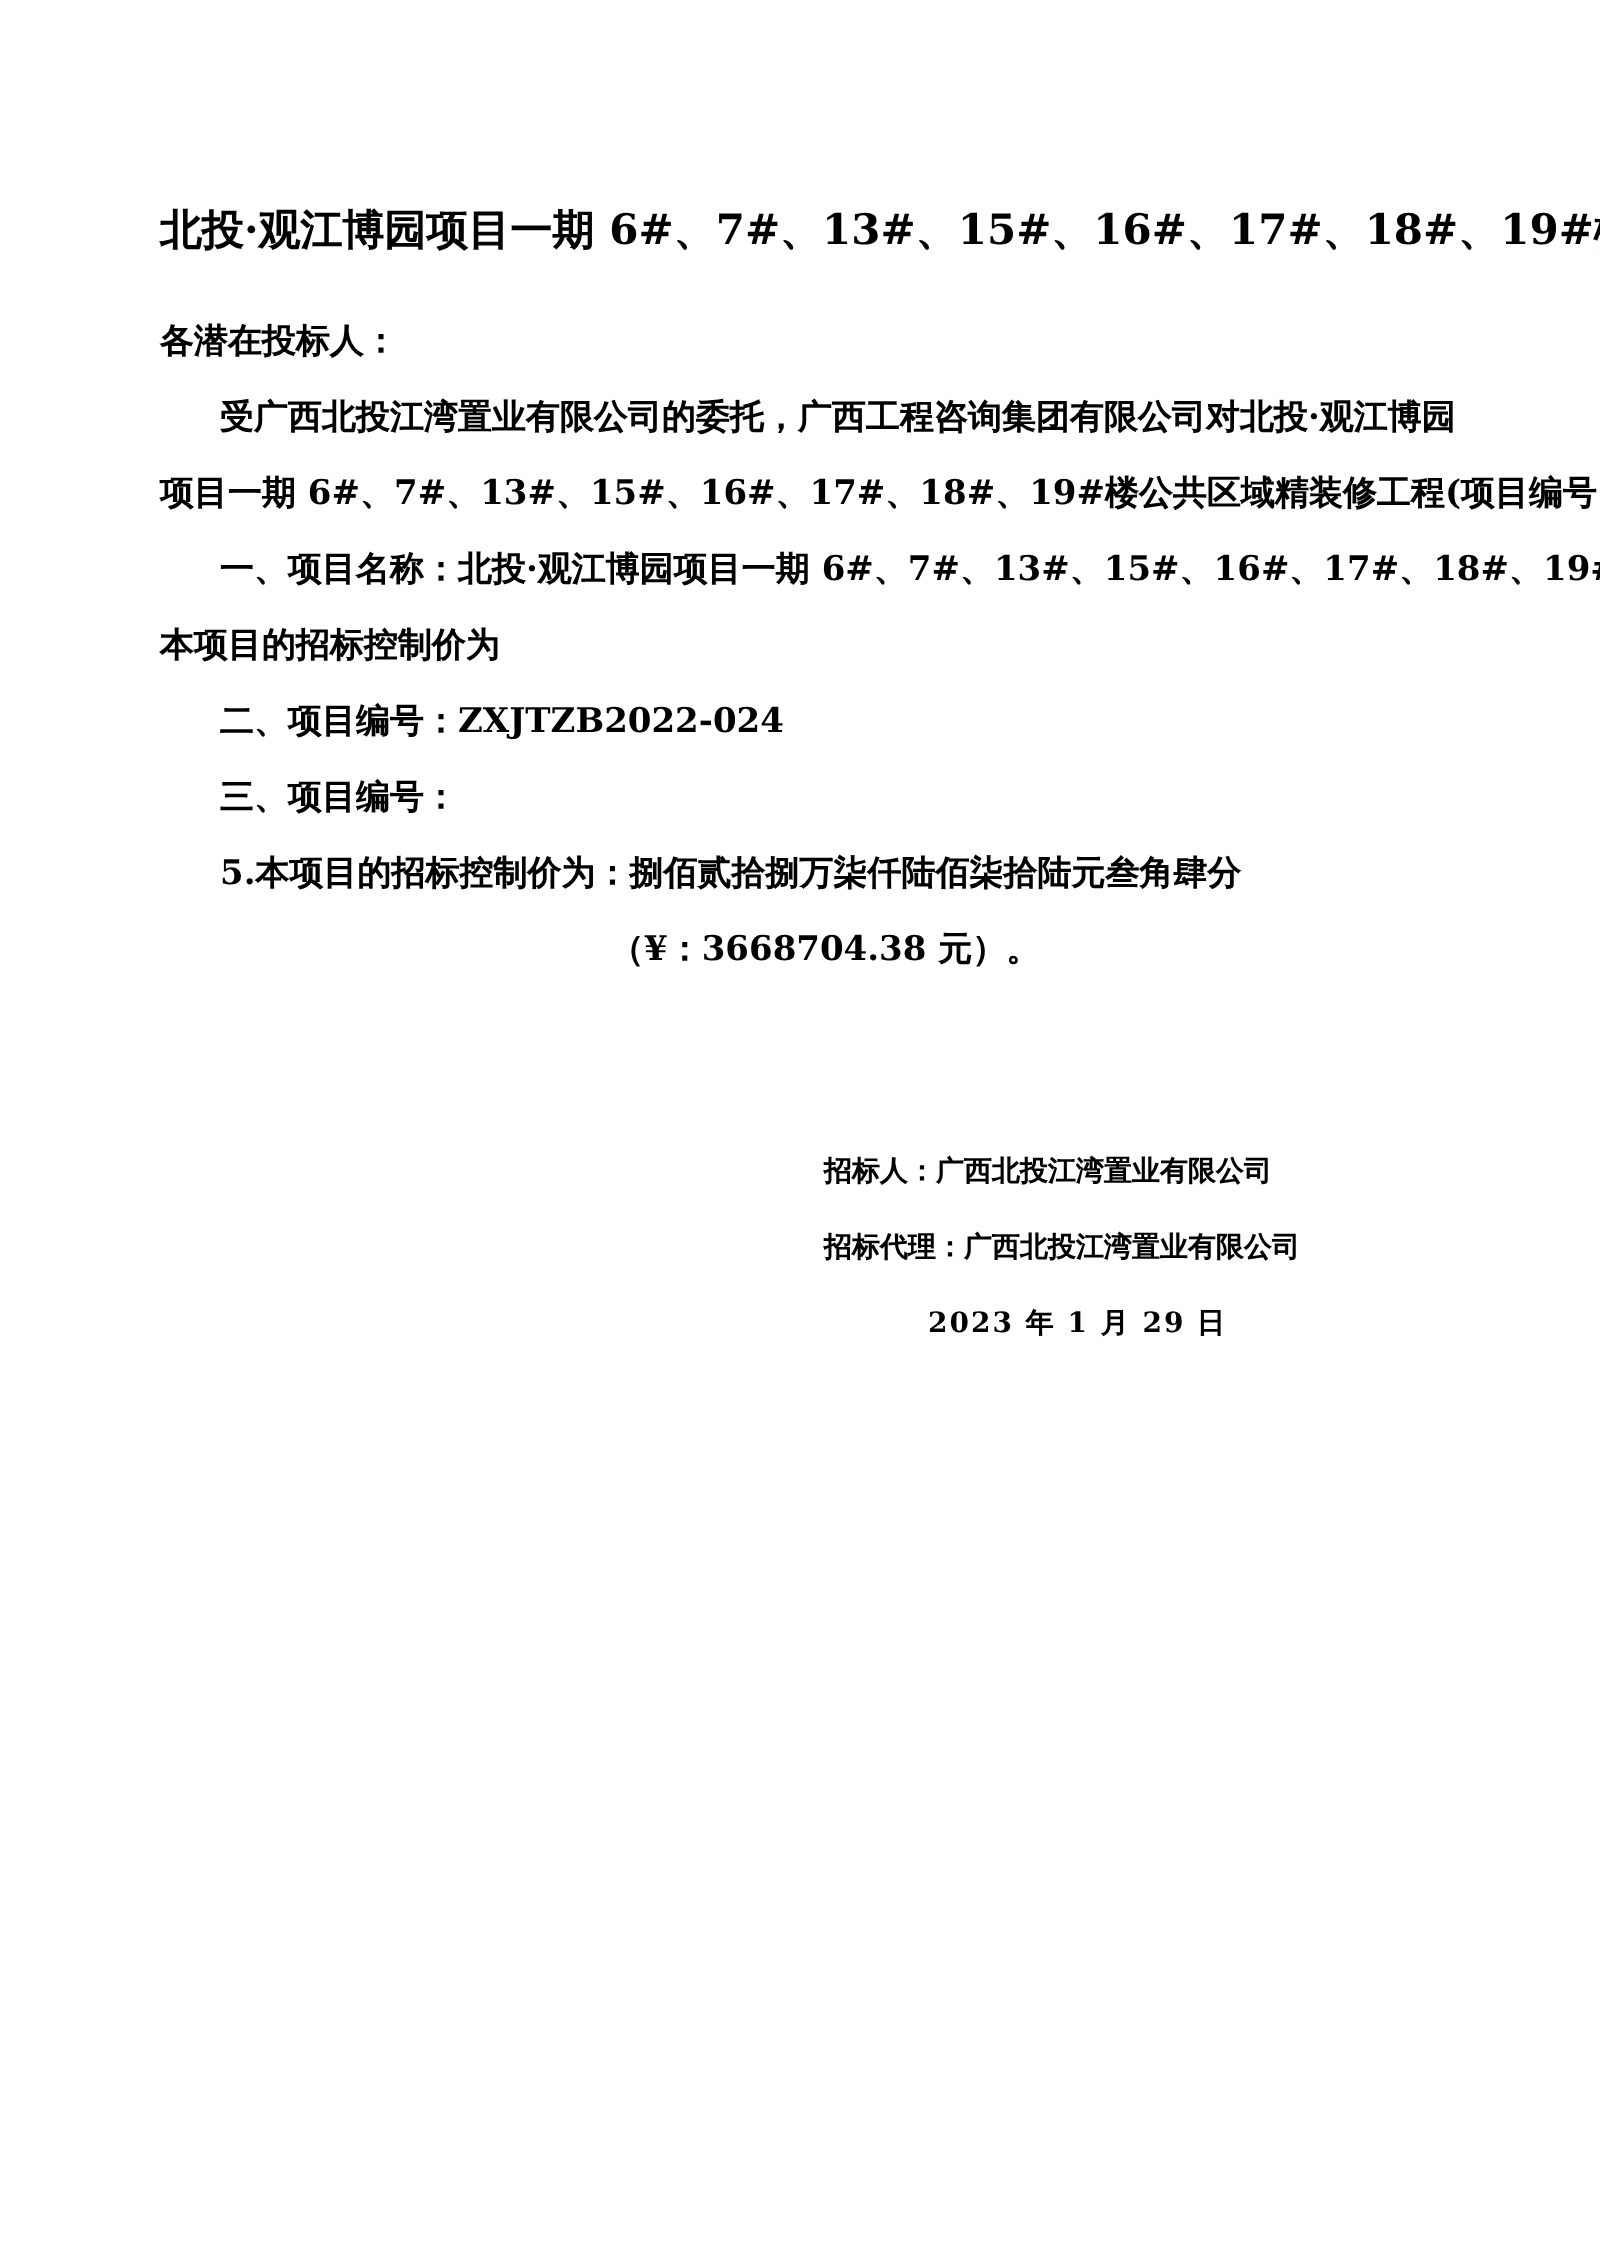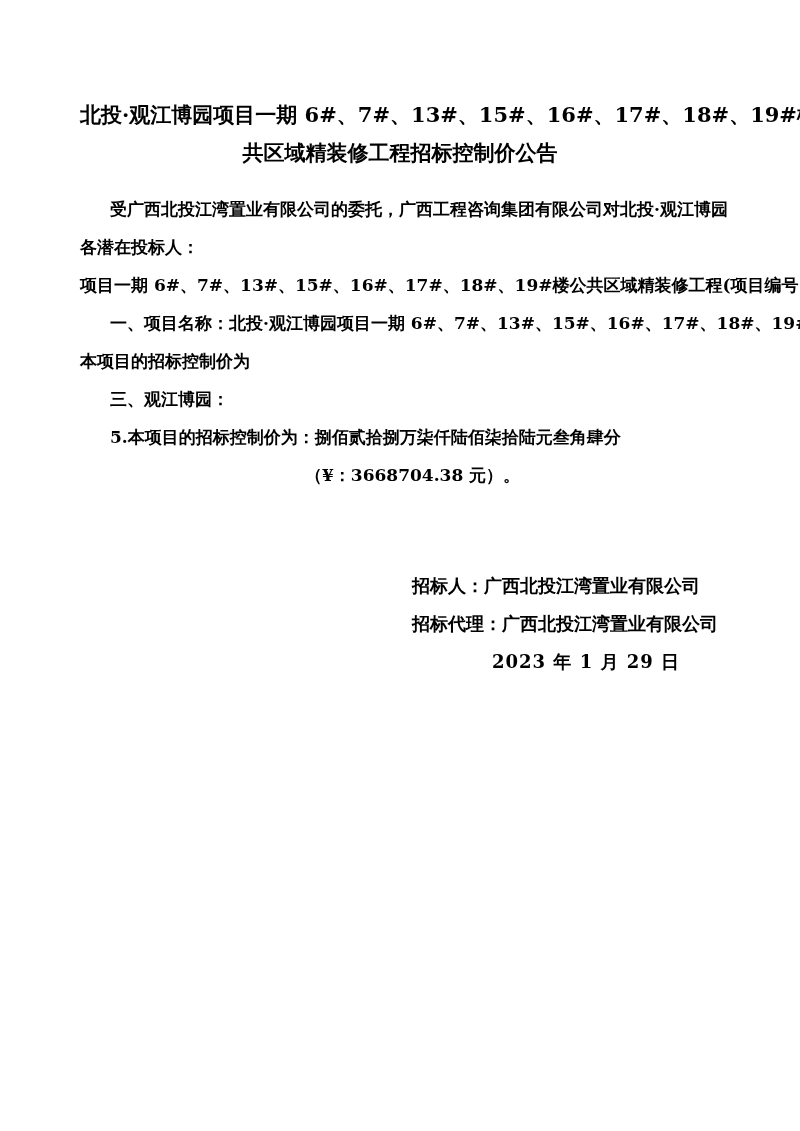--- a/index.html
+++ b/index.html
@@ -37,45 +37,45 @@
     white-space: nowrap;
   }
   .indent {
     text-indent: 30px;
   }
   .amount {
     margin-left: 225px;
   }
   .signature {
     margin-top: 73px;
-    font-size: 18px;
+    font-size: 14px;
     margin-left: 332px;
   }
   .sig-date {
-    margin-left: 80px;
+    margin-left: 52px;
     letter-spacing: 1px;
   }
 </style>
 </head>
 <body>
 
 <div class="page">
 
   <div class="title">
     <div class="t-line">北投·观江博园项目一期 6#、7#、13#、15#、16#、17#、18#、19#楼公</div>
-    <div class="t-line">共区域精装修工程招标控制价公告</div>
   </div>
 
   <div class="body-text">
+    <div class="line">各潜在投标人：</div>
     <div class="line indent">受广西北投江湾置业有限公司的委托，广西工程咨询集团有限公司对北投·观江博园</div>
-    <div class="line">各潜在投标人：</div>
     <div class="line">项目一期 6#、7#、13#、15#、16#、17#、18#、19#楼公共区域精装修工程(项目编号：</div>
     <div class="line indent">一、项目名称：北投·观江博园项目一期 6#、7#、13#、15#、16#、17#、18#、19#</div>
     <div class="line">本项目的招标控制价为</div>
-    <div class="line indent">三、观江博园：</div>
+    <div class="line indent">二、项目编号：ZXJTZB2022-024</div>
+    <div class="line indent">三、项目编号：</div>
     <div class="line indent">5.本项目的招标控制价为：捌佰贰拾捌万柒仟陆佰柒拾陆元叁角肆分</div>
     <div class="line amount">（¥：3668704.38 元）。</div>
   </div>
 
   <div class="signature">
     <div class="line">招标人：广西北投江湾置业有限公司</div>
     <div class="line">招标代理：广西北投江湾置业有限公司</div>
     <div class="line sig-date">2023 年 1 月 29 日</div>
   </div>
 

